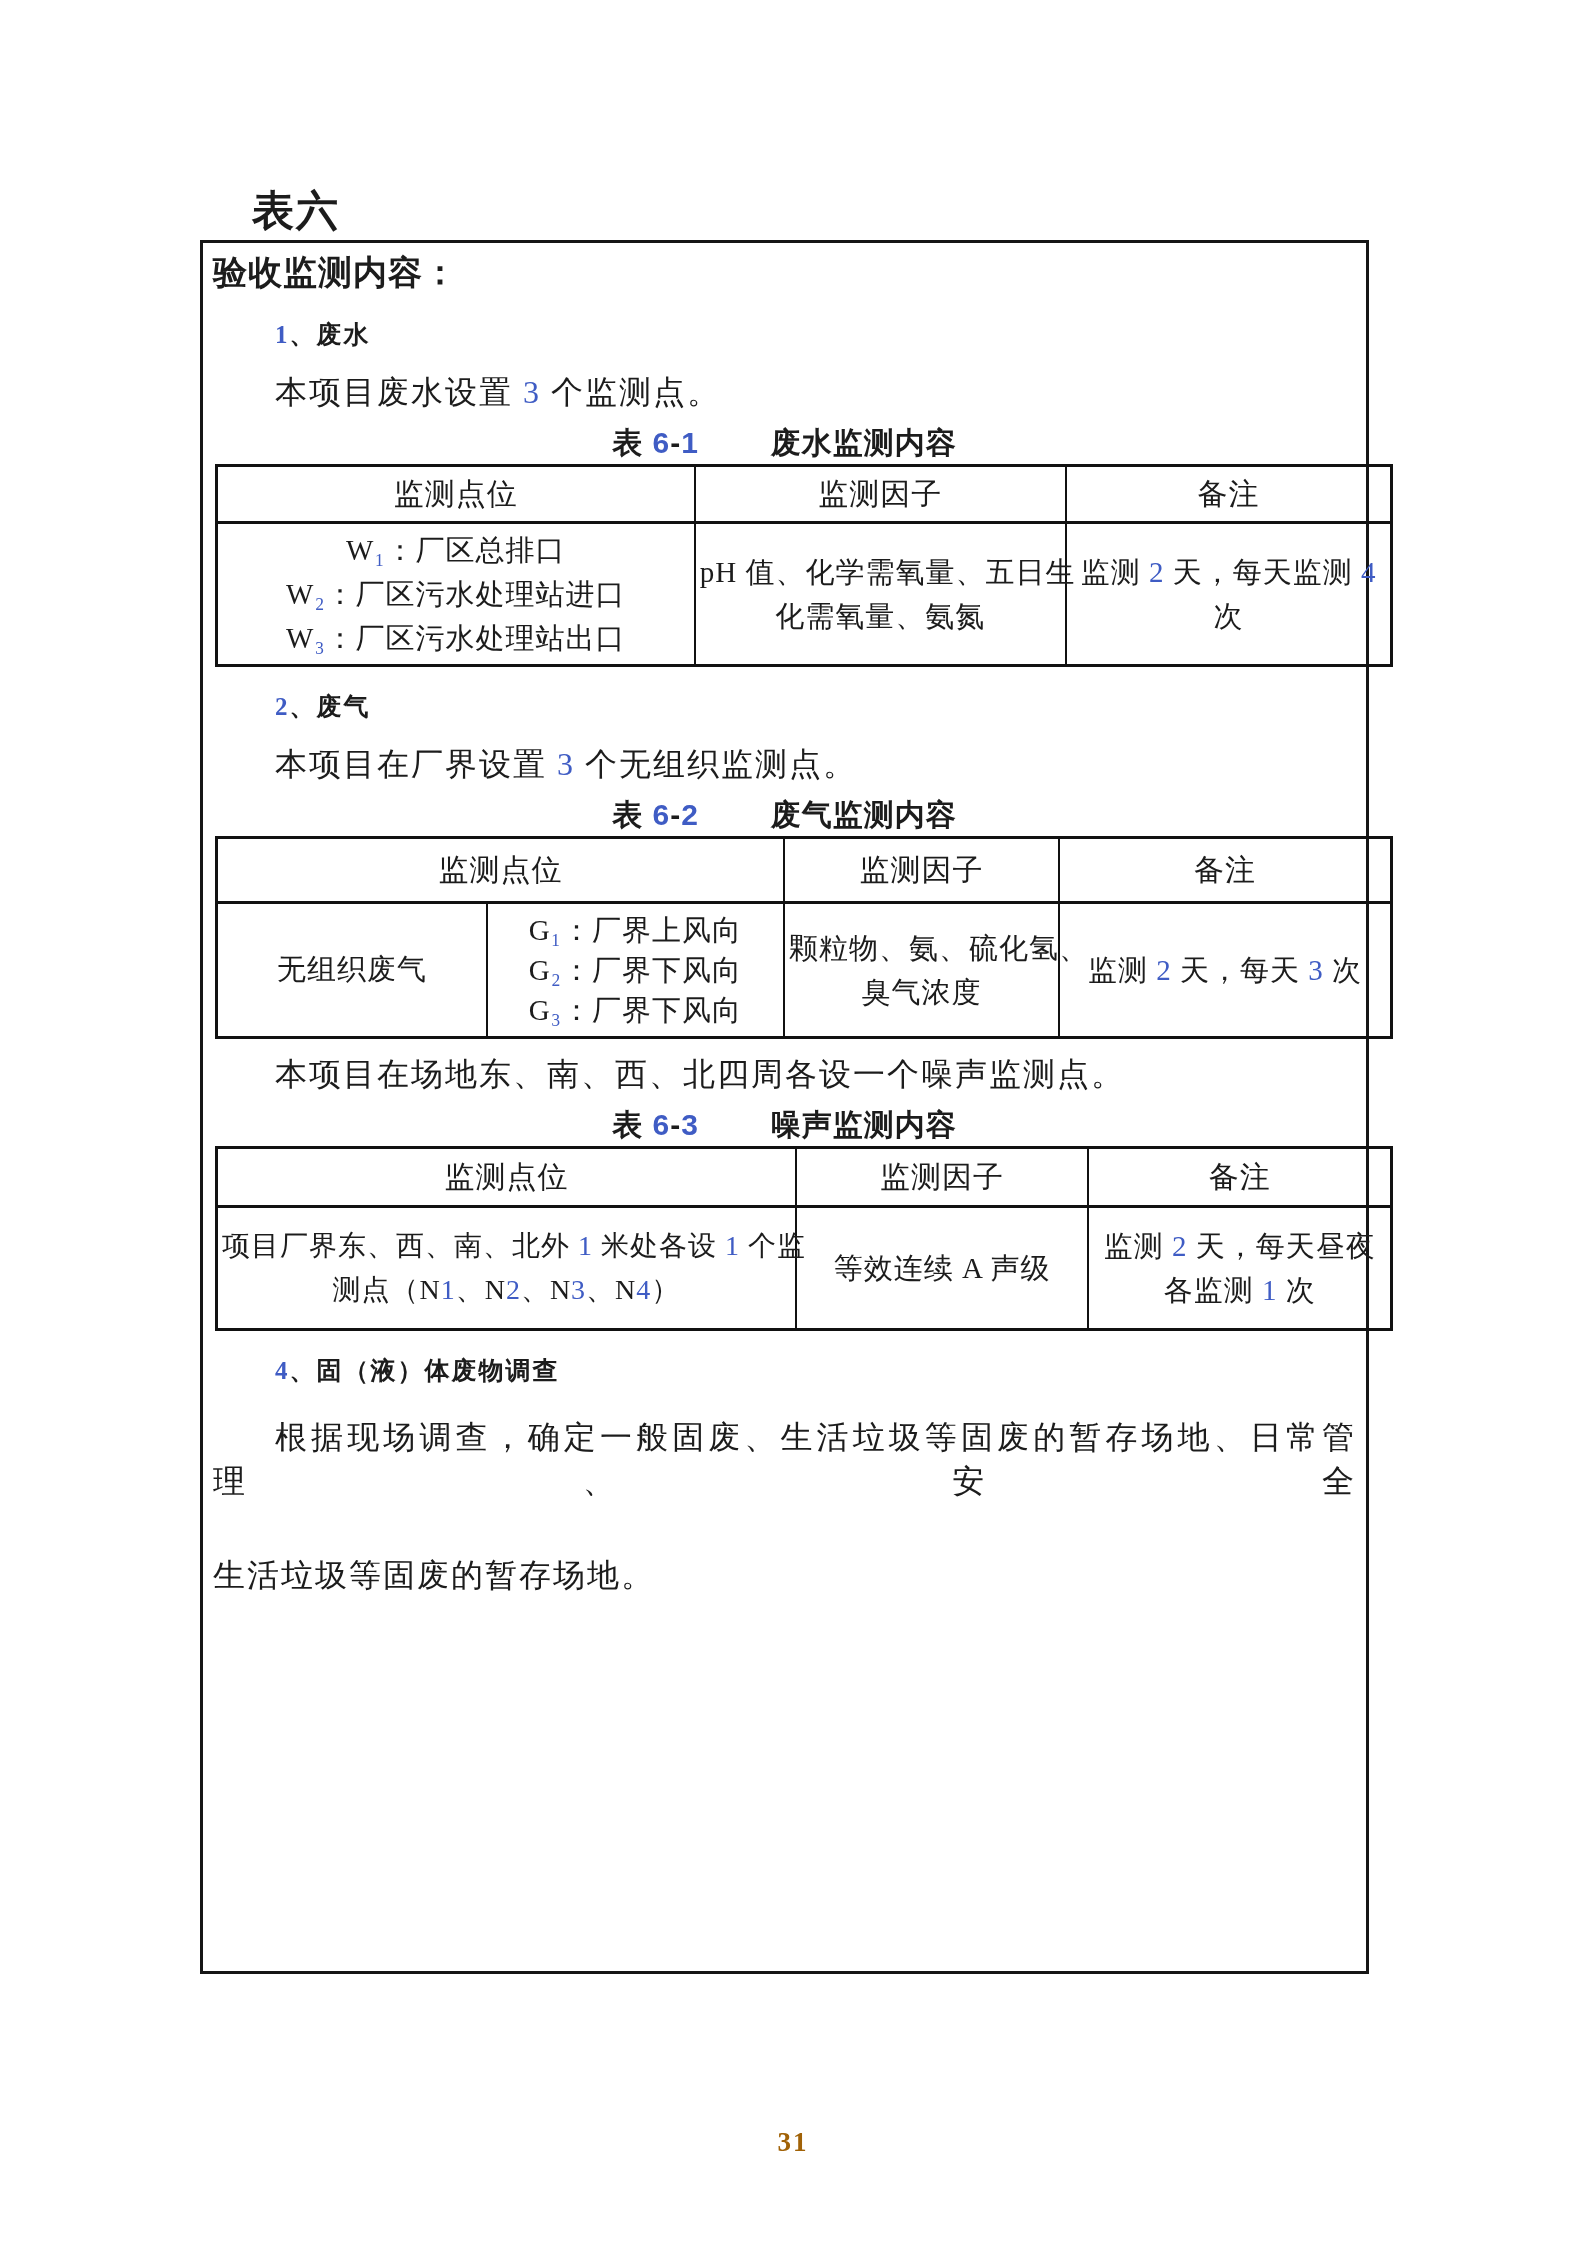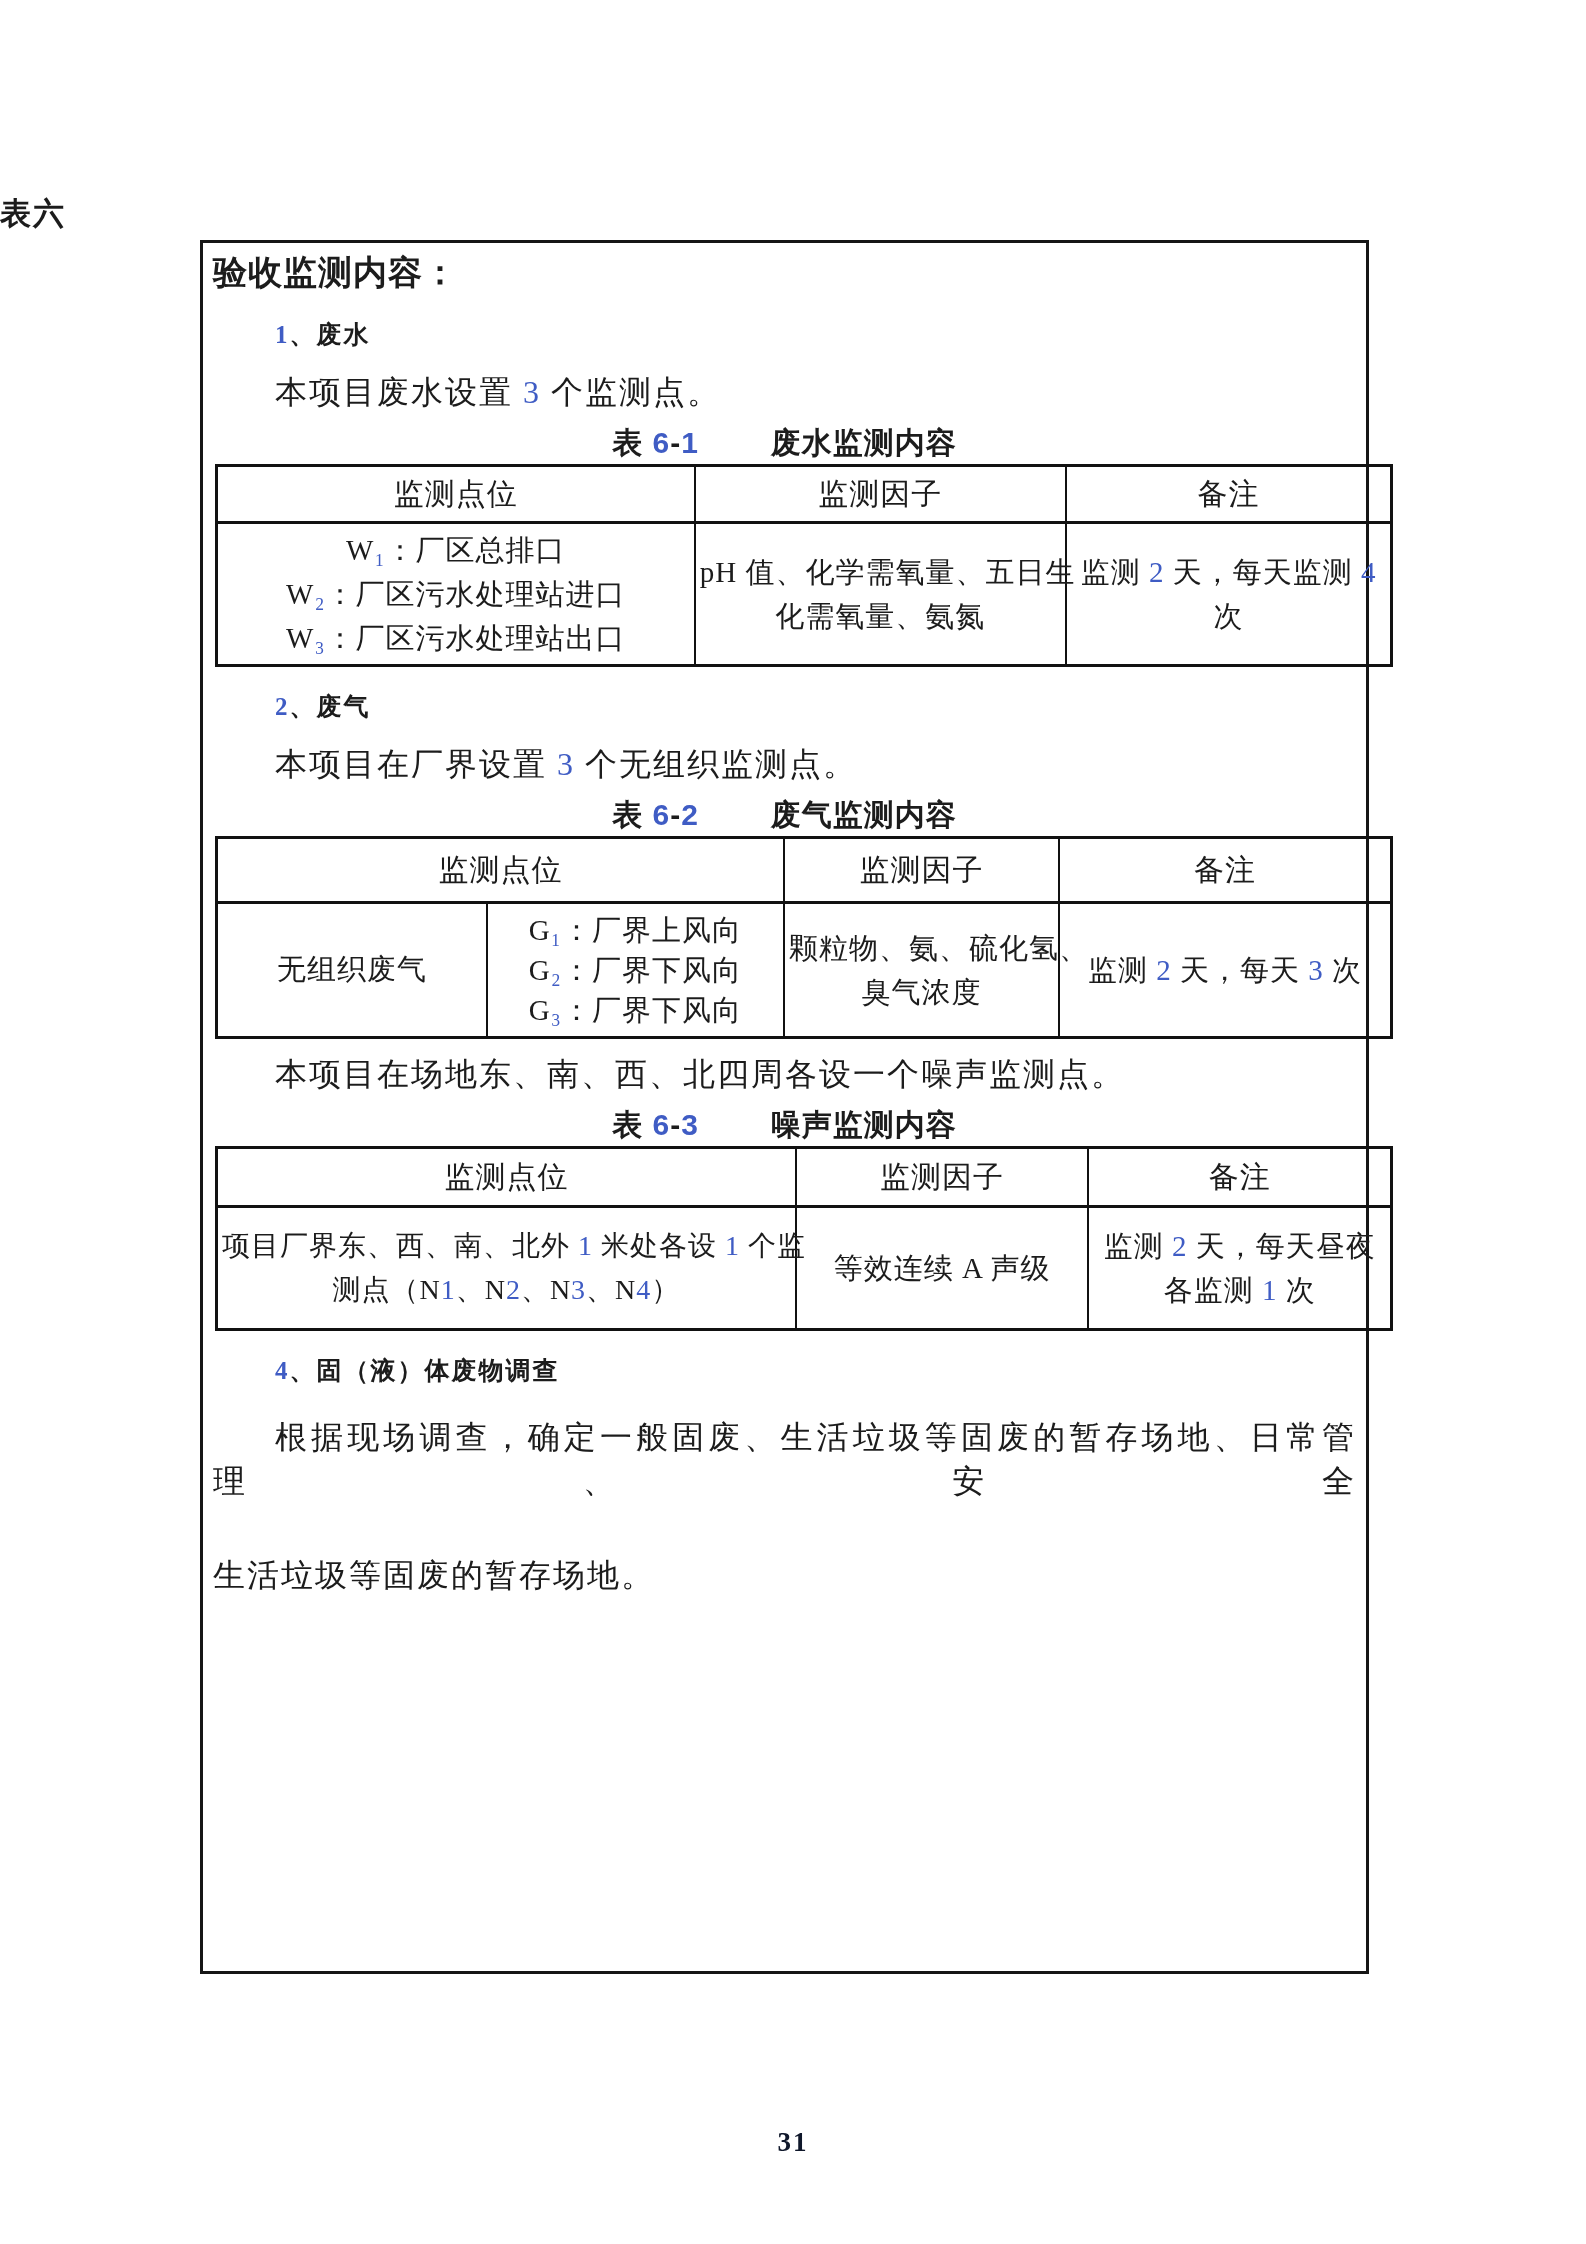--- a/index.html
+++ b/index.html
@@ -3,22 +3,23 @@
 <meta charset="utf-8">
 <style>
   html,body{margin:0;padding:0;background:#ffffff;}
   .page{
     width:1586px;height:2244px;background:#ffffff;position:relative;
     font-family:"Liberation Serif","DejaVu Serif",serif;
     color:#1c1c1c;overflow:hidden;box-sizing:border-box;
     padding-top:196px;
   }
   .page-tag{
-    font-family:Liberation Sans, sans-serif;
-    font-weight:700;font-size:31px;line-height:36px;letter-spacing:2px;
+    margin-left:252px;
+    font-family:Liberation Mono, monospace;
+    font-weight:700;font-size:42px;line-height:36px;letter-spacing:2px;
   }
   .content-box{
     margin-left:200px;margin-top:8px;width:1169px;min-height:1734px;
     border:3px solid #161616;box-sizing:border-box;
     padding:6px 10px 10px 10px;
   }
   .box-title{
     font-family:"Liberation Sans","DejaVu Sans",sans-serif;
     font-weight:700;font-size:34px;line-height:46px;letter-spacing:1px;
   }
@@ -65,21 +66,21 @@
   .para-first{
     margin-top:22px;text-indent:62px;
     text-align:justify;text-align-last:justify;
   }
   .para-rest{margin-top:50px;}
   .num{color:#3f5cc4;}
   .page-footer{
     position:absolute;left:0;bottom:86px;width:1586px;
     text-align:center;font-size:27px;letter-spacing:2px;
   }
-  .page-footer .num{color:#0f172a;font-weight:700;}
+  .page-footer .num{color:#a16207;font-weight:700;}
 </style>
 </head>
 <body>
 
 <div class="page">
 
   <div class="page-tag">表六</div>
 
   <div class="content-box">
 

